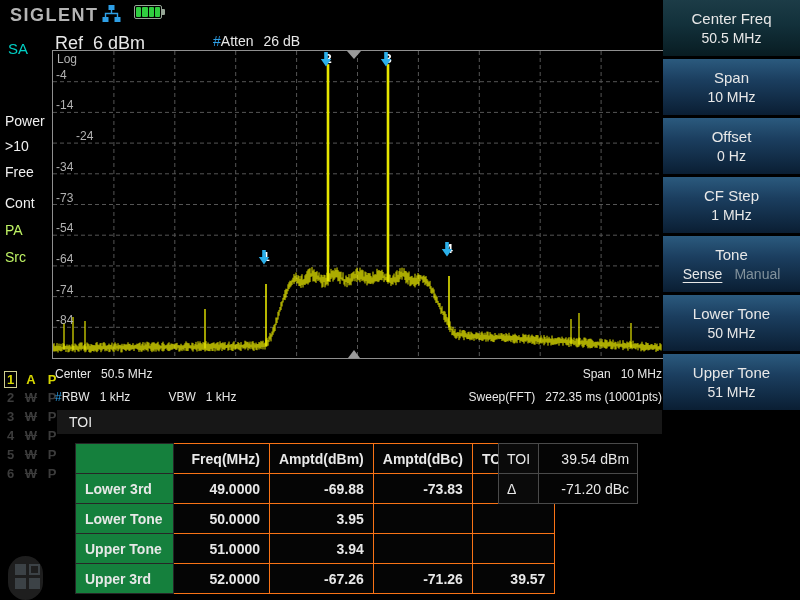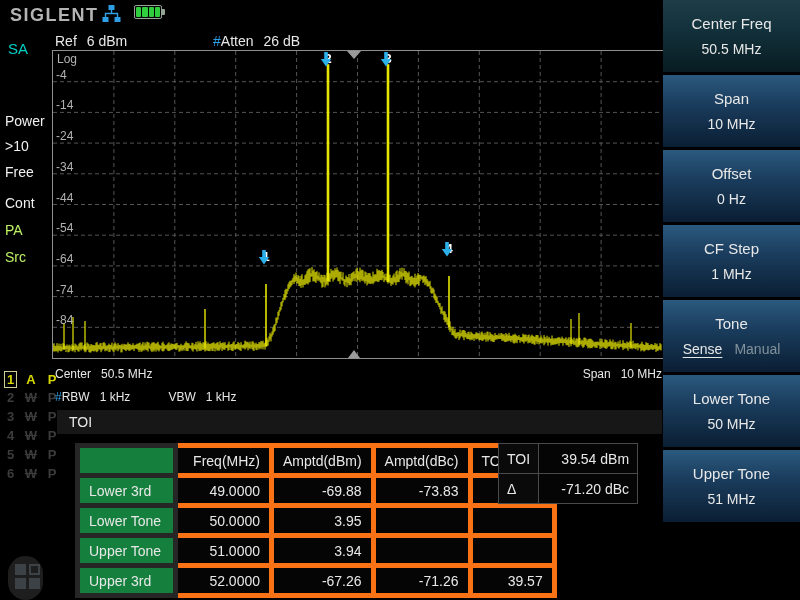--- a/index.html
+++ b/index.html
@@ -11,21 +11,21 @@
   .logo { position:absolute; left:10px; top:5px; font-size:18px; font-weight:bold;
           letter-spacing:1.5px; color:#b4b4b4; }
   .lan-icon { position:absolute; left:102px; top:5px; }
   .battery { position:absolute; left:134px; top:5px; width:28px; height:14px;
              border:1px solid #95a595; border-radius:2px; display:flex; gap:1px; padding:1px; }
   .battery i { flex:1; background:#2fce3f; border-radius:1px; }
   .battery .tip { position:absolute; right:-4px; top:3px; width:3px; height:6px; background:#95a595; border-radius:0 1px 1px 0; }
 
   
   .sa-mode { position:absolute; left:8px; top:40px; font-size:15px; color:#00cfc4; }
-  .status-ref { position:absolute; left:55px; top:33px; font-size:14px; }
+  .status-ref { position:absolute; left:55px; top:33px; font-size:18px; }
   .status-atten { position:absolute; left:213px; top:33px; font-size:14px; }
   .hash { color:#2e9fe6; }
   .gapl { margin-left:10px; }
 
   
   .side { position:absolute; left:5px; font-size:14px; color:#f0f0f0; }
   .side.dim { color:#bef264; }
 
   
   .tl-row { position:absolute; left:4px; height:19px; font-size:13px; font-weight:bold; }
@@ -50,22 +50,22 @@
   
   .foot-row { position:absolute; left:55px; width:607px; display:flex; justify-content:space-between; font-size:12px; }
   .foot-left span.val { margin-left:10px; }
   .foot-left .vbw { margin-left:38px; }
 
   
   .toi-head { position:absolute; left:57px; top:410px; width:605px; height:24px;
               background:#171717; font-size:14px; line-height:24px; padding-left:12px; }
   table.toi { position:absolute; left:75px; top:443px; border-collapse:collapse;
               table-layout:fixed; font-size:14px; }
-  table.toi td, table.toi th { border:5px solid #f97316; height:30px; padding:0 9px;
-              font-weight:normal; white-space:nowrap; overflow:hidden; }
+  table.toi td, table.toi th { border:1px solid #f97316; height:30px; padding:0 9px;
+              font-weight:bold; white-space:nowrap; overflow:hidden; }
   table.toi .lbl { background:#15803d; text-align:left; border-color:#262626; }
   table.toi .num { text-align:right; background:#050505; }
   table.mini { position:absolute; left:498px; top:443px; border-collapse:collapse;
                table-layout:fixed; font-size:14px; }
   table.mini td { border:1px solid #4a4a4a; height:30px; padding:0 8px; white-space:nowrap; }
   table.mini .mlbl { text-align:left; background:#0a0a0a; }
   table.mini .mval { text-align:right; background:#050505; }
 
   
   .corner { position:absolute; left:8px; top:556px; width:35px; height:44px;
@@ -75,21 +75,21 @@
   .corner .sq { background:#3c4246; }
   .corner .sq.hollow { background:none; border:2px solid #3c4246; }
 
   
   .menu { position:absolute; right:0; top:0; width:137px; height:600px; background:#000; }
   .menu-header { position:relative; height:40px; display:flex; align-items:center; justify-content:center;
                  font-size:15px; border-bottom:3px solid #000;
                  background:linear-gradient(180deg,#2b5a7e 0%,#1c4163 45%,#0d2440 100%); }
   .dots { position:absolute; left:9px; top:9px; display:flex; flex-direction:column; gap:2px; }
   .dots i { width:4px; height:4px; border-radius:50%; background:#2e9fe6; }
-  .skey { height:75px; border-bottom:3px solid #000; display:flex; flex-direction:column;
+  .skey { height:59px; border-bottom:3px solid #000; display:flex; flex-direction:column;
           align-items:center; justify-content:space-evenly; padding:6px 2px;
           background:linear-gradient(180deg,#2b5a7e 0%,#1b3e5f 38%,#0a1e33 100%); }
   .skey .klabel { font-size:15px; }
   .skey .kvalue { font-size:14px; }
   .skey.active { background:linear-gradient(180deg,#1c3c47 0%,#12303a 45%,#081c22 100%); }
   .tone-opts { display:flex; gap:12px; font-size:14px; }
   .tone-opts .sel { text-decoration:underline; text-underline-offset:3px; }
   .tone-opts .unsel { color:#82929c; }
 </style>
 </head>
@@ -160,23 +160,23 @@
         <path d="M152 258V297.6" stroke="#e6e600" stroke-width="1.4" fill="none"></path>
         <path d="M518 268V293.1" stroke="#e6e600" stroke-width="1.2" fill="none"></path>
         <path d="M526 262V293.6" stroke="#e6e600" stroke-width="1.2" fill="none"></path>
         <path d="M578 272V297.0" stroke="#e6e600" stroke-width="1.2" fill="none"></path>
         <path d="M294 0H308L301 8Z" fill="#9a9a9a"></path>
         <path d="M295 307H307L301 299Z" fill="#9a9a9a"></path>
       </svg>
     <span class="log-label">Log</span>
   <span class="ytick" style="top: 16.7px;">-4</span>
       <span class="ytick" style="top: 47.4px;">-14</span>
-      <span class="ytick" style="top: 78.1px;">-24</span>
+      <span class="ytick" style="top: 78.1px; margin-left: 20px;">-24</span>
       <span class="ytick" style="top: 108.8px;">-34</span>
-      <span class="ytick" style="top: 139.5px;">-44</span>
+      <span class="ytick" style="top: 139.5px;">-73</span>
       <span class="ytick" style="top: 170.2px;">-54</span>
       <span class="ytick" style="top: 200.9px;">-64</span>
       <span class="ytick" style="top: 231.6px;">-74</span>
       <span class="ytick" style="top: 262.3px;">-84</span>
       <div class="marker" style="left: 205px; top: 199px;">
         <span class="mnum">1</span>
         <svg width="12" height="15" viewBox="0 0 12 15">
           <path d="M4.2 0h3.6v7h3.4L6 14.6 0.8 7h3.4z" fill="#2bb0ea"></path>
         </svg>
       </div>
@@ -201,20 +201,21 @@
     </div>
 
   <div class="foot-row" style="top:367px">
     <span class="foot-left"><span>Center</span><span class="val">50.5 MHz</span></span>
     <span><span>Span</span><span class="gapl">10 MHz</span></span>
   </div>
   <div class="foot-row" style="top:390px">
     <span class="foot-left">
       <span class="hash">#</span><span>RBW</span><span class="val">1 kHz</span><span class="vbw">VBW</span><span class="val">1 kHz</span>
     </span>
+    <span><span>Sweep(FFT)</span><span class="gapl">272.35 ms (10001pts)</span></span>
   </div>
 
   <div class="toi-head">TOI</div>
   <table class="toi">
     <colgroup>
         <col style="width:98px">
         <col style="width:96px">
         <col style="width:88px">
         <col style="width:80px">
         <col style="width:62px">

